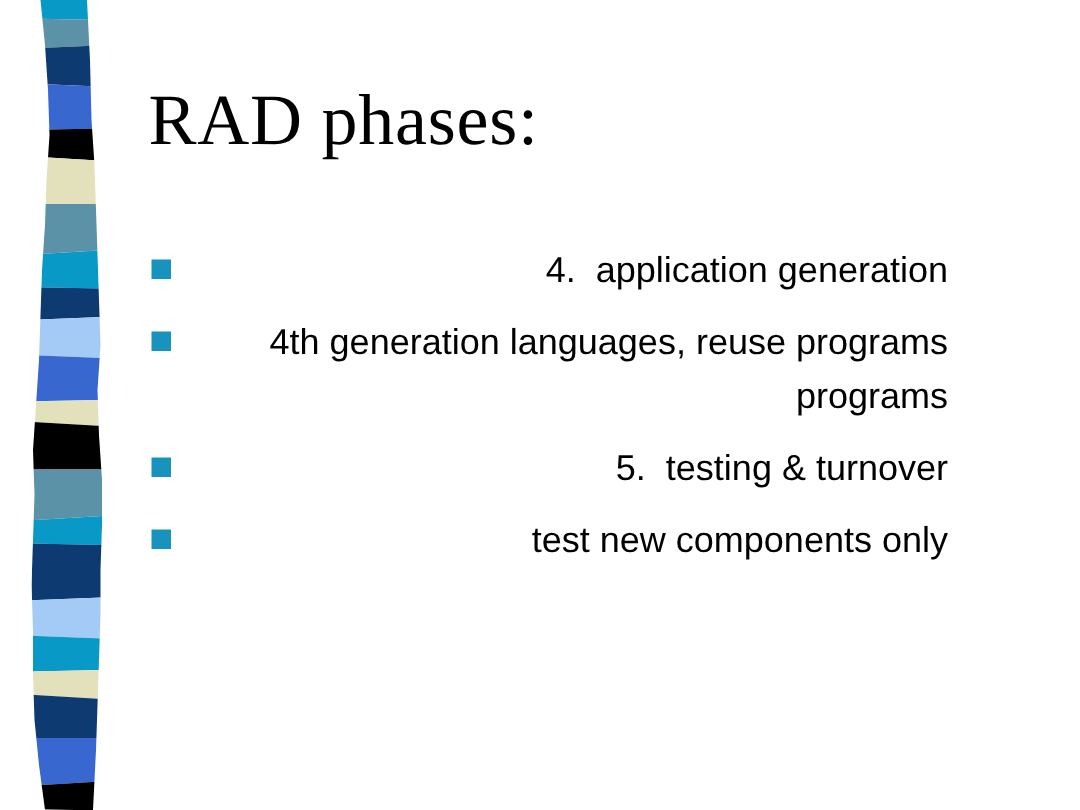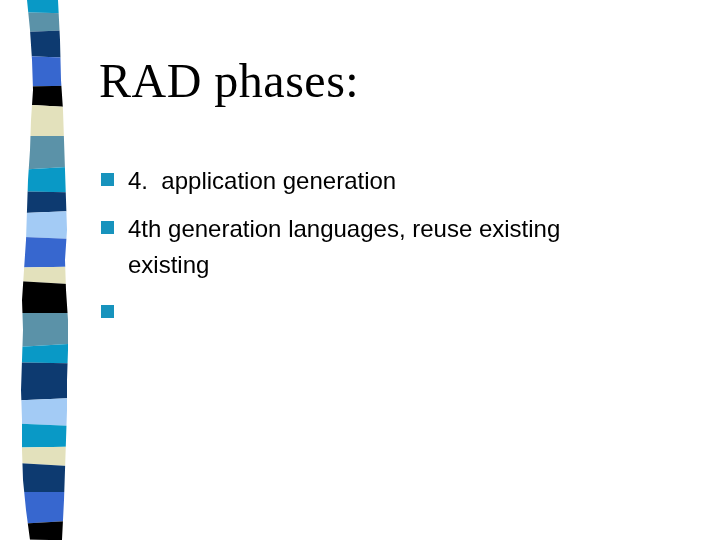--- a/index.html
+++ b/index.html
@@ -5,20 +5,21 @@
   html, body { margin: 0; padding: 0; }
   body {
     width: 720px; height: 540px; overflow: hidden;
     background: #ffffff;
     font-family: "Liberation Sans", sans-serif;
   }
   .slide {
     position: relative;
     width: 720px; height: 540px;
     background: #ffffff;
+    text-align: right;
   }
   .strip {
     position: absolute;
     left: 0; top: 0;
     width: 100px; height: 540px;
   }
   .title {
     position: absolute;
     left: 99px; top: 57px;
     margin: 0;
@@ -84,16 +85,17 @@
         <polygon points="0,462 100,468 100,492 0,492" fill="#0D3A70"></polygon>
         <polygon points="0,492 100,492 100,519 0,525" fill="#3767CF"></polygon>
         <polygon points="0,525 100,519 100,541 0,539" fill="#000000"></polygon>
       </g>
     </svg>
 
   <h1 class="title">RAD phases:</h1>
 
   <div class="bullets" id="bullet-list">
       <div class="item"><span class="marker" style="background: rgb(23, 147, 189);"></span><span>4.  application generation</span></div>
-      <div class="item"><span class="marker" style="background: rgb(23, 147, 189);"></span><span>4th generation languages, reuse existing existing</span></div>
-      <div class="item"><span class="marker" style="background: rgb(23, 147, 189);"></span></div>
+      <div class="item"><span class="marker" style="background: rgb(23, 147, 189);"></span><span>4th generation languages, reuse programs programs</span></div>
+      <div class="item"><span class="marker" style="background: rgb(23, 147, 189);"></span><span>5.  testing &amp; turnover</span></div>
+      <div class="item"><span class="marker" style="background: rgb(23, 147, 189);"></span><span>test new components only</span></div>
     </div>
 </div>
 
 </body></html>

